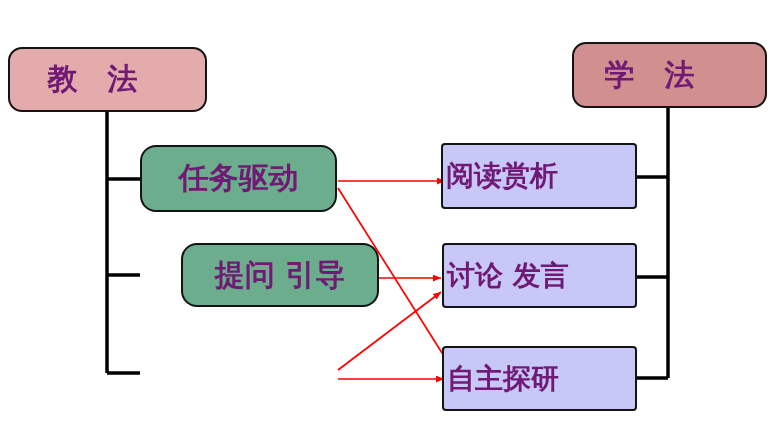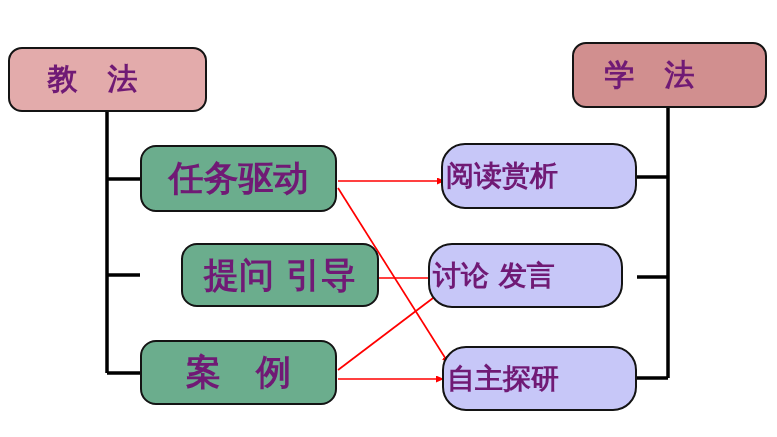--- a/index.html
+++ b/index.html
@@ -26,35 +26,35 @@
     font-weight: bold;
     color: #701a75;
     white-space: pre;
   }
   .node-pink {
     border-radius: 14px;
     font-size: 30px;
   }
   .node-green {
     border-radius: 16px;
-    font-size: 35px;
+    font-size: 30px;
   }
   .node-purple {
-    border-radius: 24px;
+    border-radius: 4px;
     font-size: 28px;
     justify-content: flex-start;
     padding-left: 3px;
   }
   #node-teach  { left: 8px;   top: 47px;  width: 199px; height: 65px; padding-right: 30px; }
   #node-learn  { left: 572px; top: 42px;  width: 195px; height: 66px; padding-right: 40px; }
   #node-task     { left: 140px; top: 145px; width: 197px; height: 67px; }
   #node-question { left: 140px; top: 243px; width: 198px; height: 64px; }
   #node-case     { left: 140px; top: 340px; width: 197px; height: 65px; }
   #node-reading     { left: 441px; top: 143px; width: 196px; height: 66px; }
-  #node-discussion  { left: 428px; top: 243px; width: 195px; height: 65px; }
+  #node-discussion  { left: 442px; top: 243px; width: 195px; height: 65px; }
   #node-exploration { left: 442px; top: 346px; width: 195px; height: 65px; }
 </style>
 </head>
 <body>
 
 <div id="canvas">
 
   <svg id="wires" viewBox="0 0 777 437" xmlns="http://www.w3.org/2000/svg">
     <defs>
       <marker id="red-arrowhead" markerWidth="9" markerHeight="8" refX="8" refY="3.5" orient="auto" markerUnits="userSpaceOnUse">
@@ -94,23 +94,20 @@
   </div>
 
   <div class="node node-green" id="node-task" style="background: rgb(107, 173, 141);">
     <span>任务驱动</span>
   </div>
 
   <div class="node node-green" id="node-question" style="background: rgb(107, 173, 141); margin-left: 41px;">
     <span>提问 引导</span>
   </div>
 
-  <div class="node node-green" id="node-case" style="background: rgb(107, 173, 141);">
-    <span>案　例</span>
-  </div>
 
   <div class="node node-purple" id="node-reading" style="background: rgb(199, 199, 248);">
     <span>阅读赏析</span>
   </div>
 
   <div class="node node-purple" id="node-discussion" style="background: rgb(199, 199, 248);">
     <span>讨论 发言</span>
   </div>
 
   <div class="node node-purple" id="node-exploration" style="background: rgb(199, 199, 248);">

